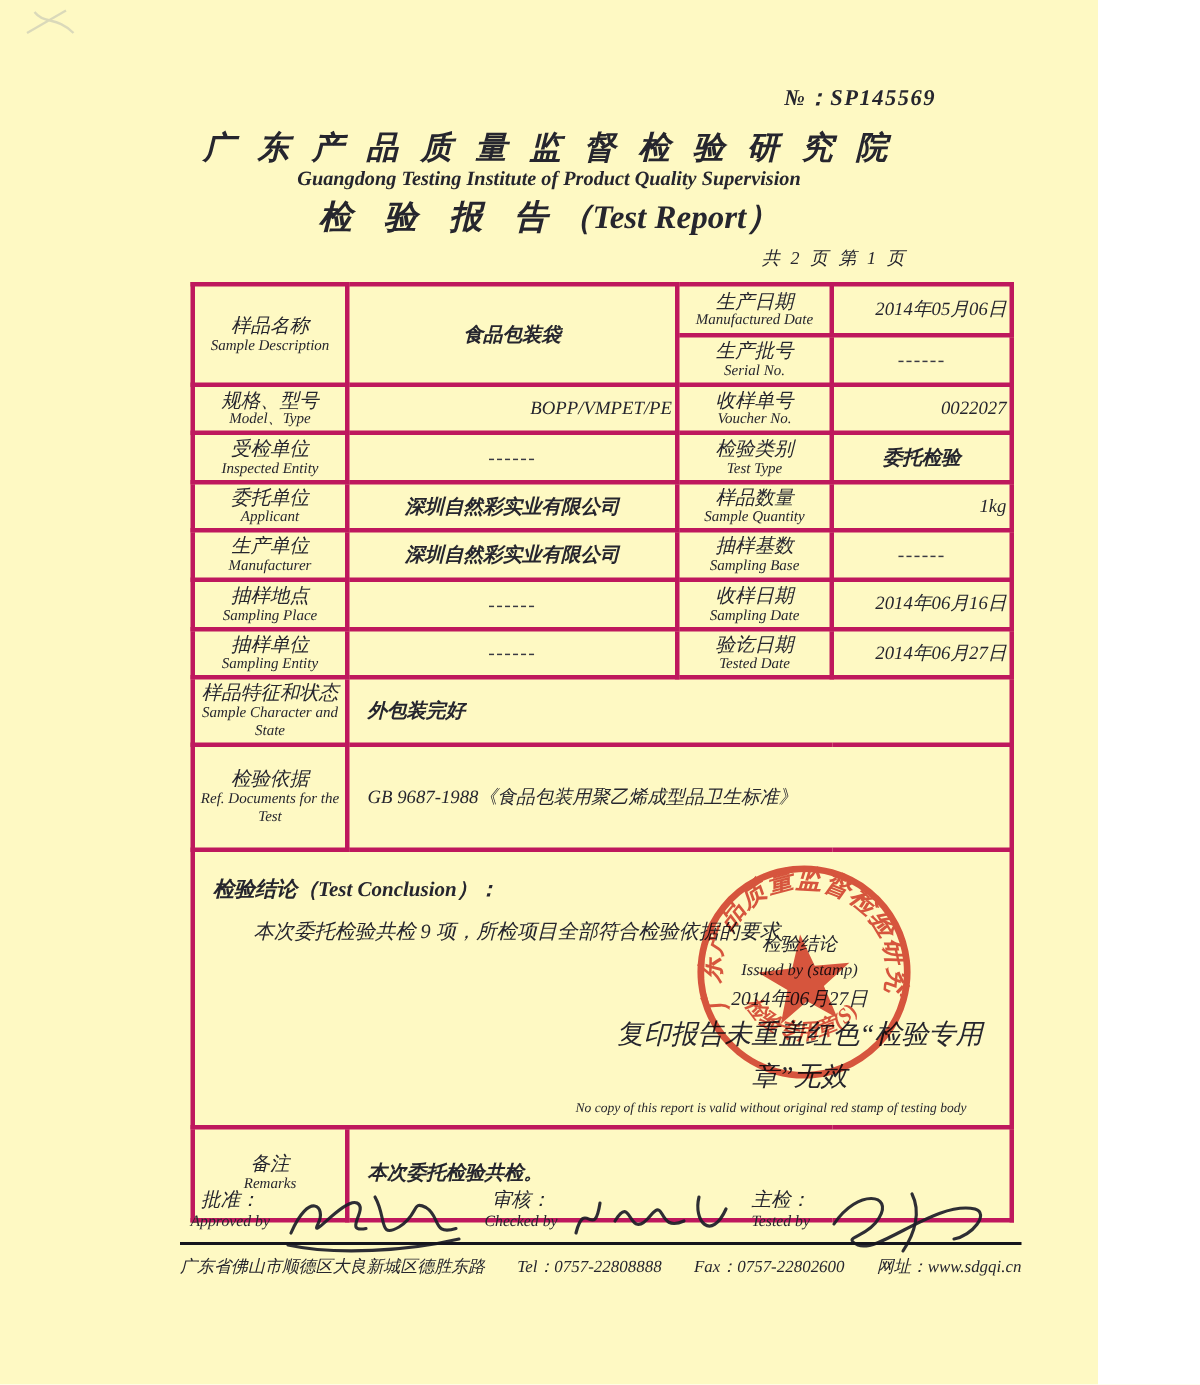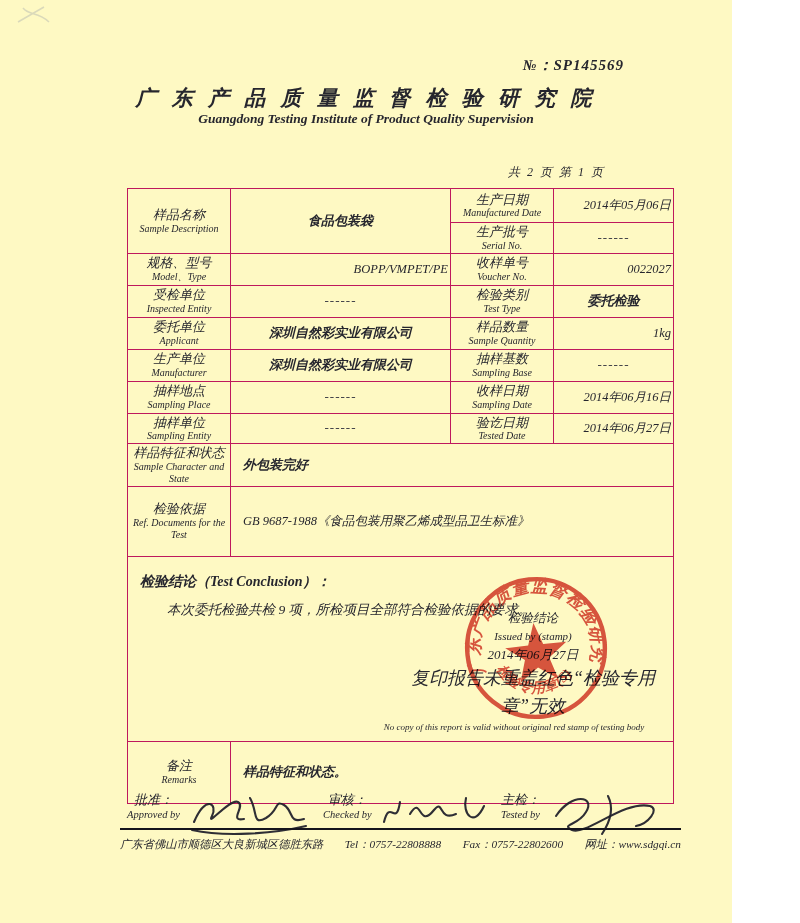--- a/index.html
+++ b/index.html
@@ -10,21 +10,21 @@
   }
   
   .serial{position:absolute;top:56px;right:108px;font-size:15px;font-weight:bold;letter-spacing:1px;}
   .org-cn{position:absolute;top:84px;left:0;width:100%;text-align:center;font-size:21px;font-weight:bold;letter-spacing:5px;}
   .org-en{position:absolute;top:111px;left:0;width:100%;text-align:center;font-size:13.5px;font-weight:bold;}
   .report-title{position:absolute;top:130px;left:0;width:100%;text-align:center;font-size:22px;font-weight:bold;}
   .report-title .cn{letter-spacing:8px;}
   .page-info{position:absolute;top:164px;right:127px;font-size:12px;letter-spacing:2px;}
   
   table.main{position:absolute;left:127px;top:188px;width:546px;border-collapse:collapse;table-layout:fixed;}
-  table.main td{border:1px solid #be185d;padding:1px 2px;vertical-align:middle;}
+  table.main td{border:3px solid #be185d;padding:1px 2px;vertical-align:middle;}
   .lbl{text-align:center;line-height:1.2;}
   .lbl .cn{display:block;font-size:13px;}
   .lbl .en{display:block;font-size:10px;}
   .val{text-align:center;font-size:13px;font-weight:600;}
   .val.latin{font-weight:400;font-size:12.5px;text-align:right;}
   .val.left{text-align:left;padding-left:12px;}
   .dash{font-weight:400;letter-spacing:1px;color:#3a3a44;}
   
   .concl-cell{position:relative;vertical-align:top !important;}
   .concl-head{position:absolute;left:12px;top:16px;font-size:14px;font-weight:bold;}
@@ -58,20 +58,23 @@
 
   <svg class="pen-mark" width="40" height="26" viewBox="0 0 40 26">
     <path d="M4,20 L30,5 M9,6 C15,14 24,9 35,20" fill="none" stroke="#9aa0aa" stroke-width="1.6"></path>
   </svg>
 
   <div class="serial">
     <span>№：</span><span>SP145569</span>
   </div>
   <div class="org-cn">广 东 产 品 质 量 监 督 检 验 研 究 院</div>
   <div class="org-en">Guangdong Testing Institute of Product Quality Supervision</div>
+  <div class="report-title">
+    <span class="cn">检 验 报 告</span><span class="en">（Test Report）</span>
+  </div>
   <div class="page-info">共 2 页 第 1 页</div>
 
   <table class="main">
     <colgroup>
         <col style="width:103px">
         <col style="width:220px">
         <col style="width:103px">
         <col style="width:120px">
       </colgroup>
     <tbody>
@@ -191,21 +194,21 @@
           <div class="notice-cn">复印报告未重盖红色“检验专用章”无效</div>
           <div class="notice-en">No copy of this report is valid without original red stamp of testing body</div>
         </div>
       </td>
     </tr>
     <tr style="height:62px">
       <td class="lbl">
         <span class="cn">备注</span>
         <span class="en">Remarks</span>
       </td>
-      <td class="val left" colspan="3">样品特征和状态。</td>
+      <td class="val left" colspan="3">本次委托检验共检。</td>
     </tr>
   </tbody>
     </table>
 
   <svg class="stamp" viewBox="0 0 200 200">
     <defs>
       <path id="arcTop" d="M 28.6,126 A 76,76 0 1 1 171.4,126"></path>
       <path id="arcBottom" d="M 43.6,120.5 A 60,60 0 0 0 156.4,120.5"></path>
     </defs>
     <circle cx="100" cy="100" r="93" fill="none" stroke="#cf3129" stroke-width="6"></circle>

